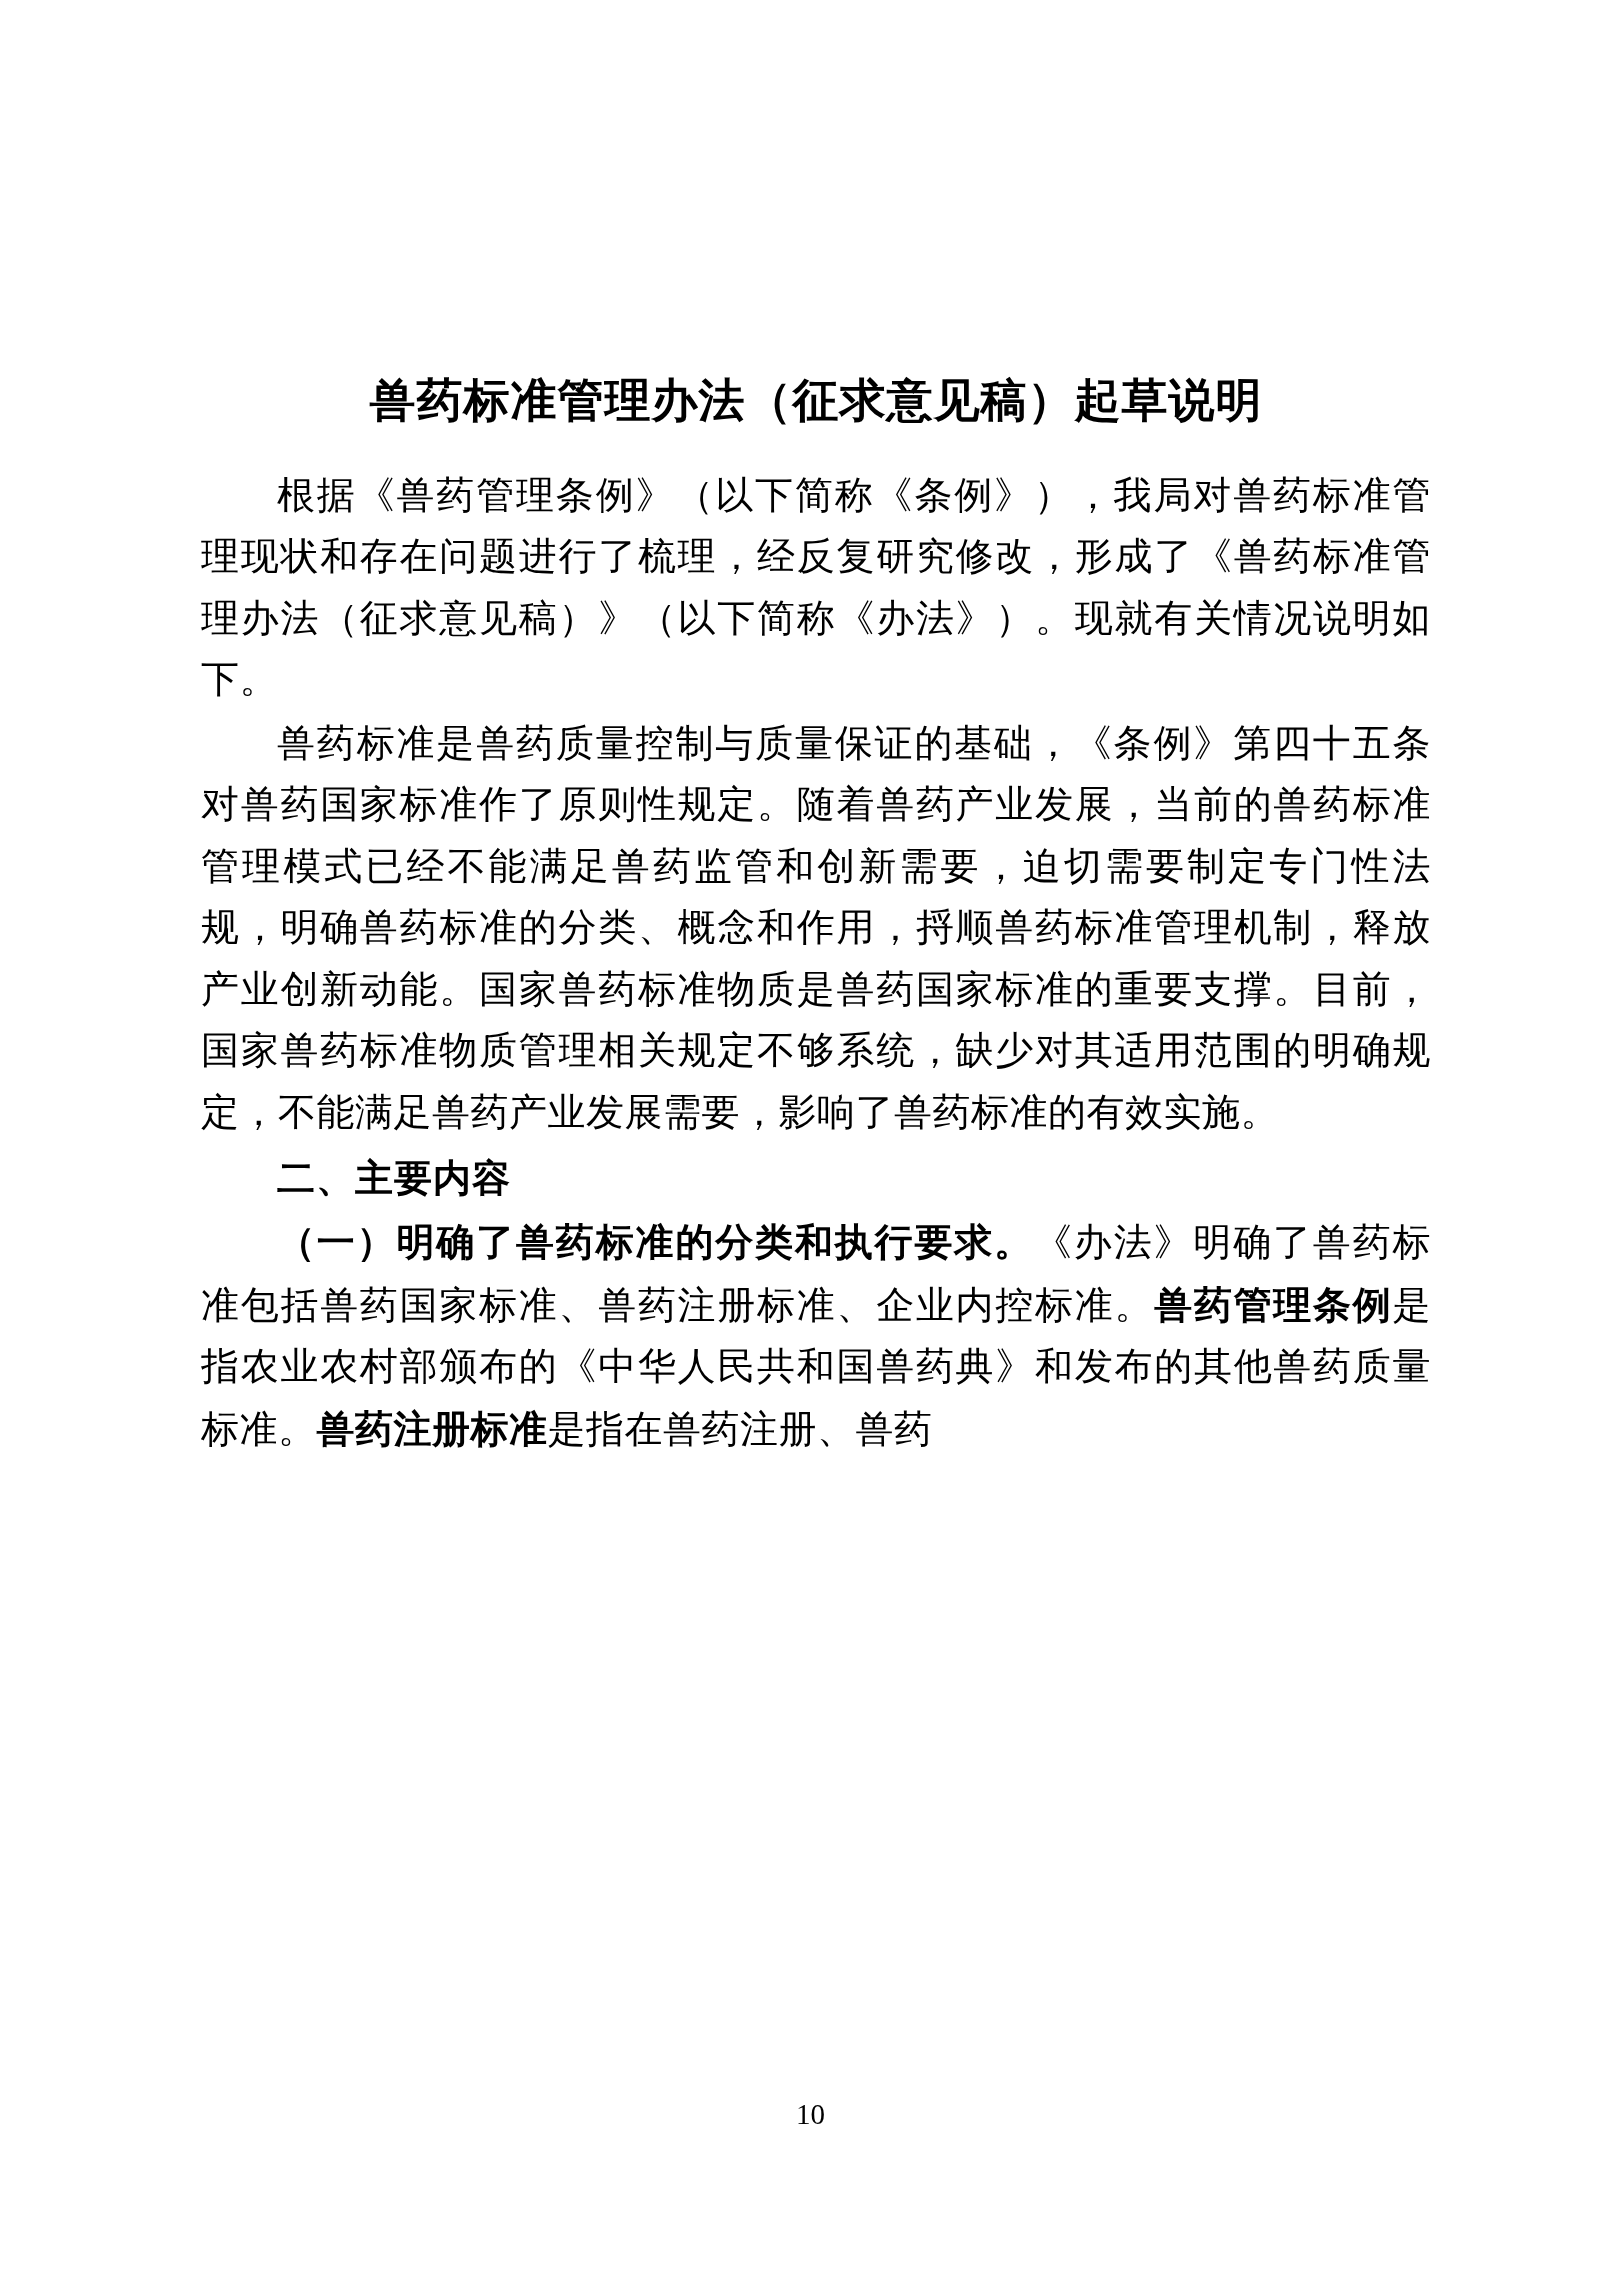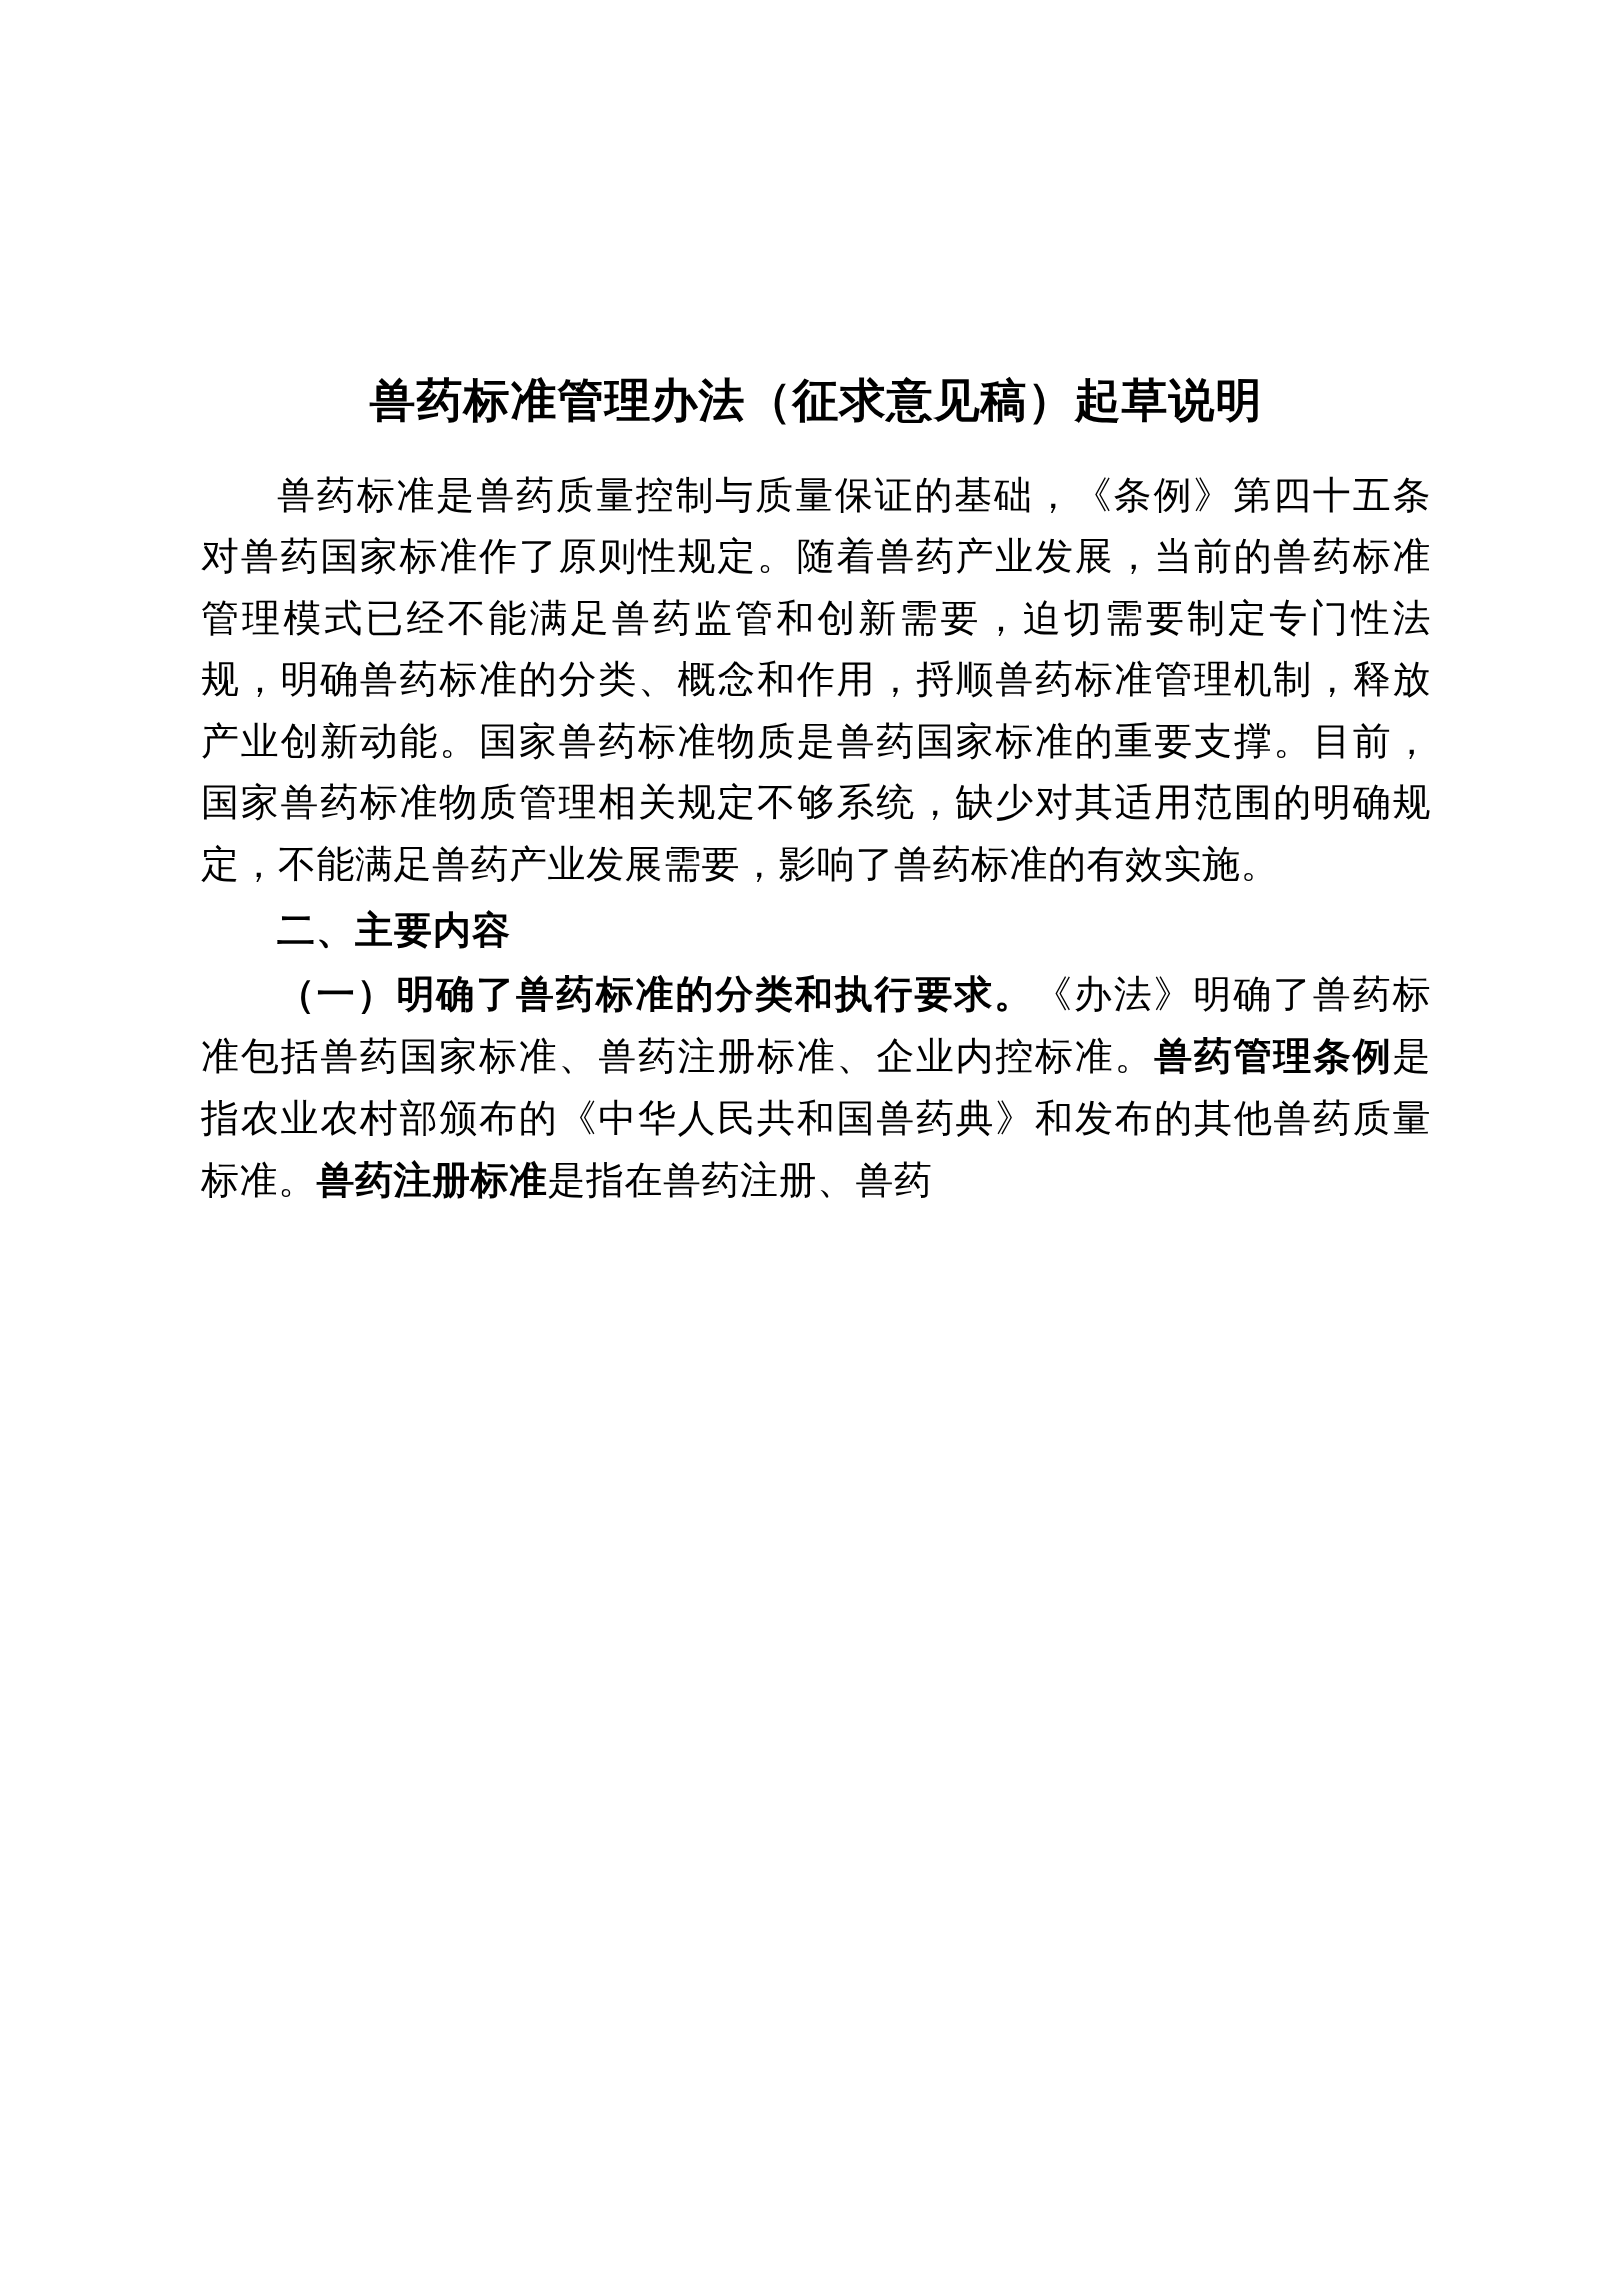--- a/index.html
+++ b/index.html
@@ -73,26 +73,28 @@
   }
 </style>
 </head>
 <body>
 
 <div class="page">
   <div class="content">
 
     <h1 class="doc-title">兽药标准管理办法（征求意见稿）起草说明</h1>
 
+    <p class="body-text">根据《兽药管理条例》（以下简称《条例》），我局对兽药标准管理现状和存在问题进行了梳理，经反复研究修改，形成了《兽药标准管理办法（征求意见稿）》（以下简称《办法》）。现就有关情况说明如下。</p>
 
 
     <p class="body-text">兽药标准是兽药质量控制与质量保证的基础，《条例》第四十五条对兽药国家标准作了原则性规定。随着兽药产业发展，当前的兽药标准管理模式已经不能满足兽药监管和创新需要，迫切需要制定专门性法规，明确兽药标准的分类、概念和作用，捋顺兽药标准管理机制，释放产业创新动能。国家兽药标准物质是兽药国家标准的重要支撑。目前，国家兽药标准物质管理相关规定不够系统，缺少对其适用范围的明确规定，不能满足兽药产业发展需要，影响了兽药标准的有效实施。</p>
 
     <p class="section-head">二、主要内容</p>
 
     <p class="body-text">
       <span class="b">（一）明确了兽药标准的分类和执行要求。</span><span>《办法》明确了兽药标准包括兽药国家标准、兽药注册标准、企业内控标准。</span><span class="b">兽药管理条例</span><span>是指农业农村部颁布的《中华人民共和国兽药典》和发布的其他兽药质量标准。</span><span class="b">兽药注册标准</span><span>是指在兽药注册、兽药</span>
     </p>
 
   </div>
 
+  <div class="page-number">10</div>
 </div>
 
 
 </body></html>

